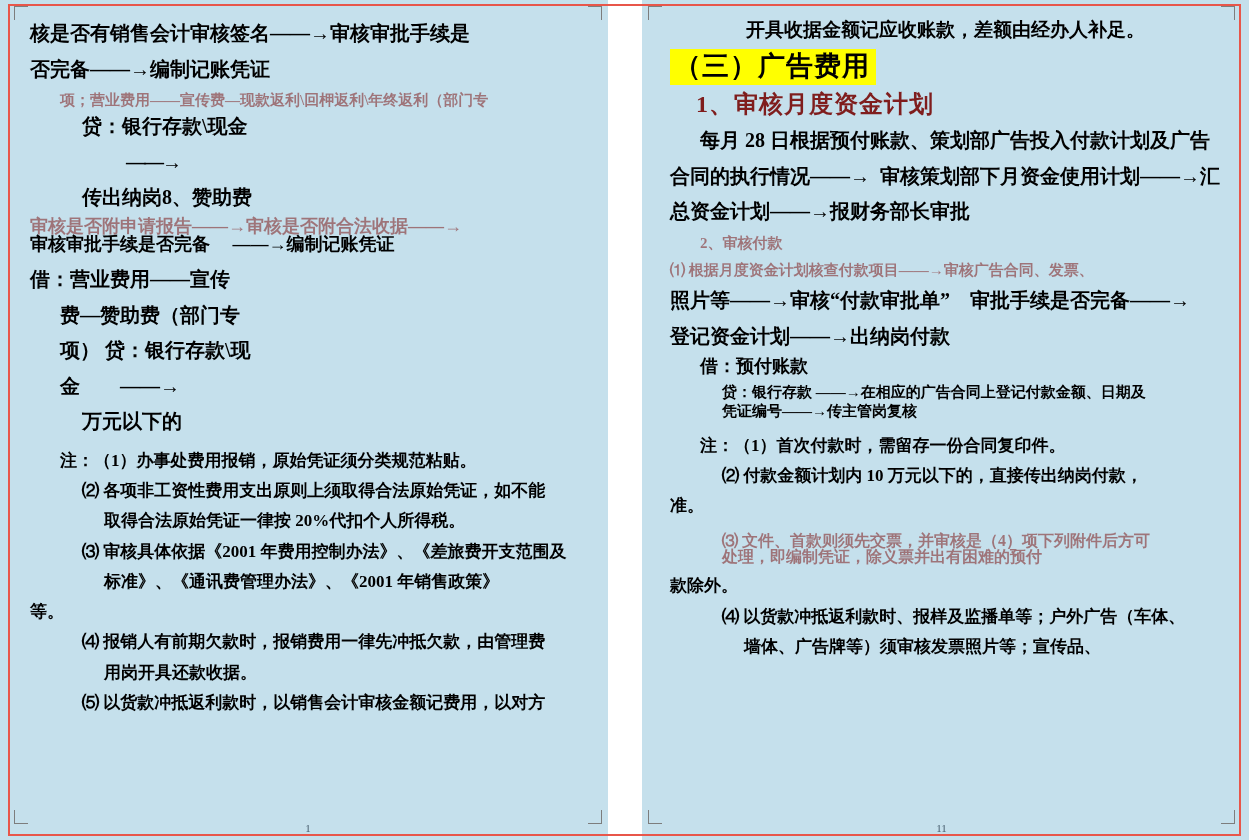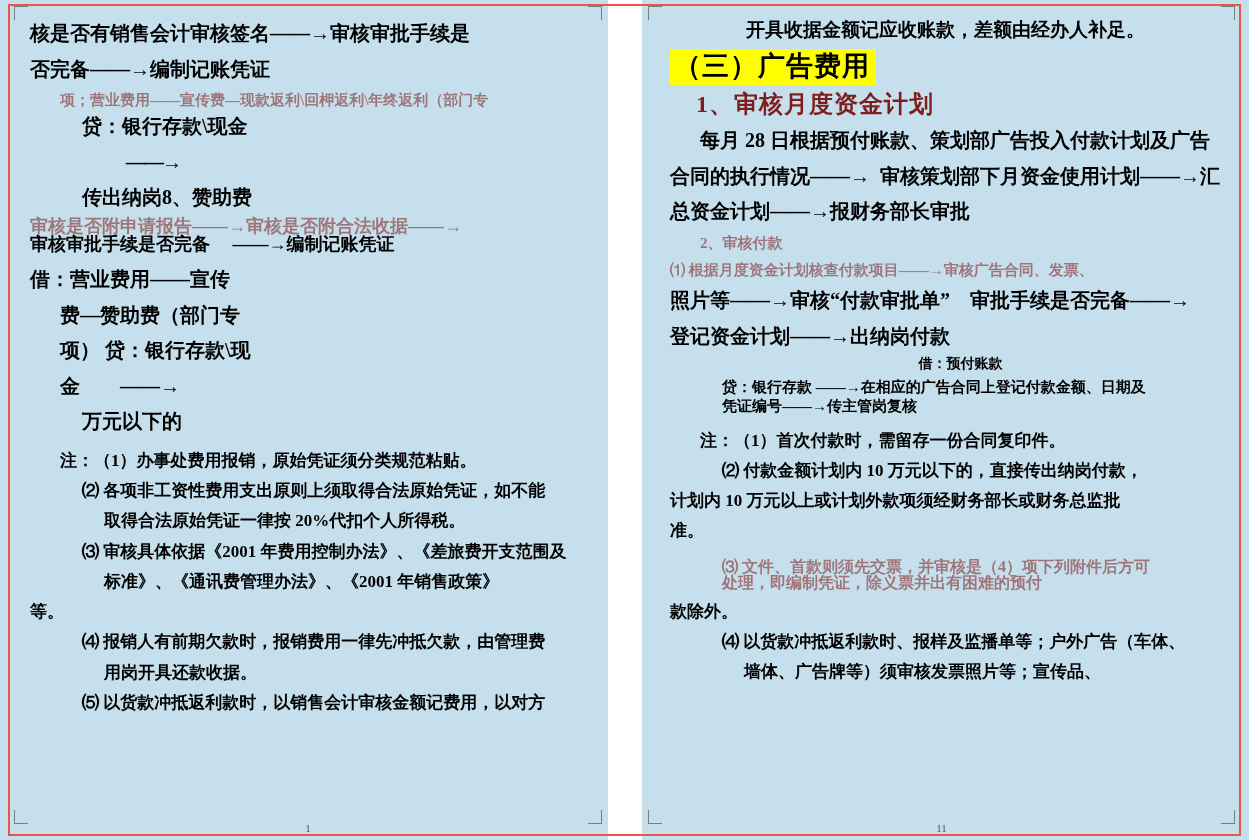--- a/index.html
+++ b/index.html
@@ -76,21 +76,21 @@
     font-size: 20px;
     line-height: 1.78;
     color: #000;
     font-weight: bold;
     white-space: pre-wrap;
   }
   .ln.s18 { font-size: 18px; }
   .ln.s17 { font-size: 17px; }
   .ln.s16 { font-size: 16px; }
   .ln.s15 { font-size: 15px; }
-  .ln.s14 { font-size: 14px; text-align: center; }
+  .ln.s14 { font-size: 18px; }
   .ln.s13 { font-size: 13px; }
   .ln.tight { line-height: 1.25; }
 
   .indent1 { padding-left: 30px; }
   .indent2 { padding-left: 52px; }
   .indent3 { padding-left: 74px; }
   .indent4 { padding-left: 96px; }
 
   .faded {
     color: #7f1d1d;
@@ -205,21 +205,20 @@
       <div class="ln">总资金计划——→报财务部长审批</div>
       <div class="ln s15 indent1 faded">2、审核付款</div>
       <div class="ln s15 faded">⑴ 根据月度资金计划核查付款项目——→审核广告合同、发票、</div>
       <div class="ln">照片等——→审核“付款审批单”    审批手续是否完备——→</div>
       <div class="ln">登记资金计划——→出纳岗付款</div>
       <div class="ln s14 tight indent1">借：预付账款</div>
       <div class="ln s15 tight indent2" style="margin-top:6px;">贷：银行存款 ——→在相应的广告合同上登记付款金额、日期及</div>
       <div class="ln s15 tight indent2">凭证编号——→传主管岗复核</div>
       <div class="ln s17 indent1" style="margin-top:10px;">注：（1）首次付款时，需留存一份合同复印件。</div>
       <div class="ln s17 indent2">⑵ 付款金额计划内 10 万元以下的，直接传出纳岗付款，</div>
-      <div class="ln s17">计划内 10 万元以上或计划外款项须经财务部长或财务总监批</div>
       <div class="ln s17">准。</div>
       <div class="overlap" style="height:44px; margin-top:6px;">
         <div class="ln s16 faded under indent2" style="top:0;">⑶ 文件、首款则须先交票，并审核是（4）项下列附件后方可</div>
         <div class="ln s16 faded" style="position:absolute; left:52px; top:16px; width:100%;">处理，即编制凭证，除义票并出有困难的预付</div>
       </div>
       <div class="ln s17">款除外。</div>
       <div class="ln s17 indent2">⑷ 以货款冲抵返利款时、报样及监播单等；户外广告（车体、</div>
       <div class="ln s17 indent3">墙体、广告牌等）须审核发票照片等；宣传品、</div>
     </div>
     <div class="pagenum">11</div>

